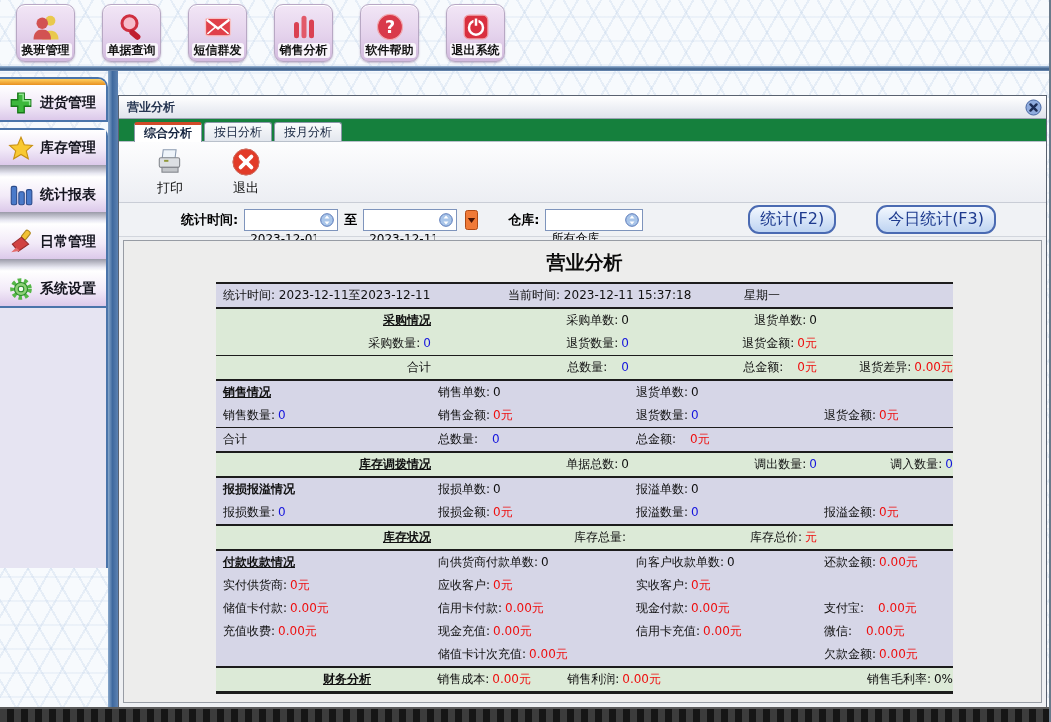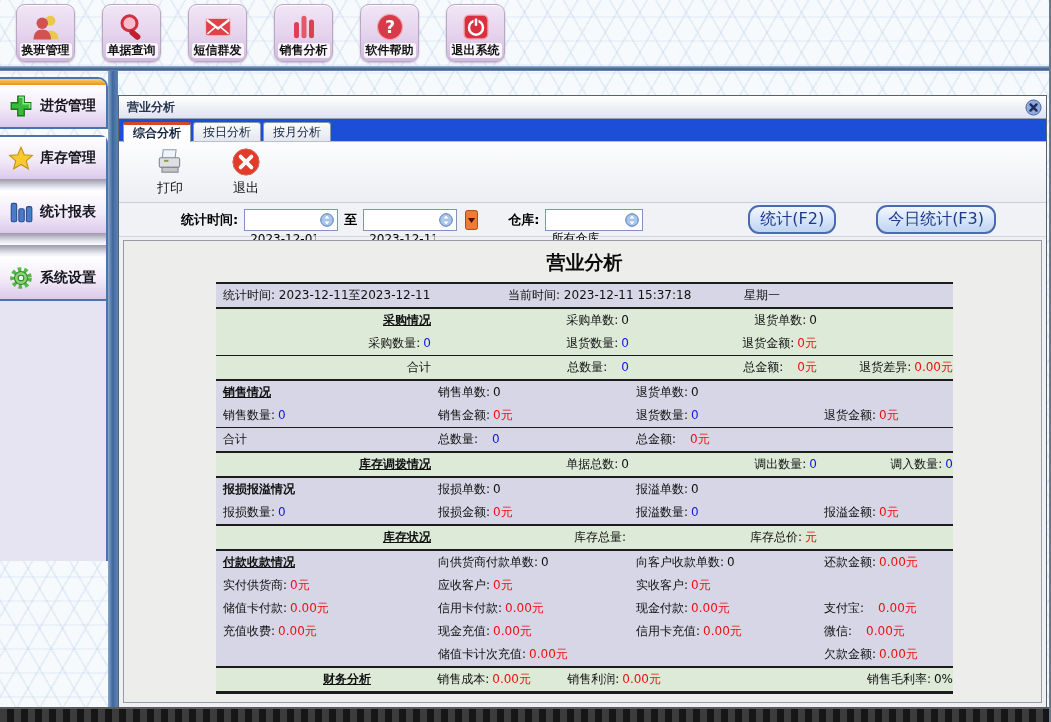--- a/index.html
+++ b/index.html
@@ -25,40 +25,40 @@
   .tb-btn .tlabel{font-size:12px;font-weight:bold;color:#111;background:rgba(255,255,255,.82);
     border-radius:3px;padding:0 2px;line-height:15px;white-space:nowrap;}
   #topbar-sep{position:absolute;left:0;top:66px;width:100%;height:5px;
     background:linear-gradient(180deg,#9cb8d8,#3a5c86 60%,#6d8cb4);}
   #pattern-band{position:absolute;left:0;top:71px;width:100%;height:651px;}
   
   #sidebar{position:absolute;left:0;top:71px;width:108px;height:651px;}
   .side-panel{border:2px solid #4a74aa;border-left:none;background:#ece4f4;}
   #side-panel-1{margin-top:6px;border-radius:0 10px 0 0;overflow:hidden;}
   .orange-bar{height:6px;background:linear-gradient(180deg,#ffd060,#e89020);}
-  .side-item{height:42px;display:flex;align-items:center;gap:6px;padding-left:8px;cursor:pointer;
+  .side-item{height:35px;display:flex;align-items:center;gap:6px;padding-left:8px;cursor:pointer;
     background:linear-gradient(180deg,#ffffff 0%,#f2eaf8 55%,#dcc9ea 100%);}
   .side-sep{height:12px;background:linear-gradient(180deg,#9a9aa8,#e8e8f2 70%,#fff);}
   .side-item .slabel{font-size:14px;font-weight:bold;color:#15151f;white-space:nowrap;}
   .side-item.active{background:transparent;height:50px;}
   .side-item.active .slabel{color:#e01010;font-size:15px;text-shadow:0 0 2px #ffe9a0,0 0 1px #fff;}
   .sicon{width:26px;height:26px;flex:0 0 26px;}
   .side-item.active .sicon{width:32px;height:32px;flex:0 0 32px;}
   #side-panel-2{border-radius:0 8px 0 0;padding-bottom:0;}
   #side-filler{height:260px;background:#e6e4f2;border-right:2px solid #4a74aa;}
   #side-divider{position:absolute;left:108px;top:71px;width:10px;height:651px;
     background:linear-gradient(90deg,#88a8cc,#3f699e 45%,#5d82b2);}
   
   #win{position:absolute;left:118px;top:95px;width:929px;height:613px;background:#eef0f3;
     border:1px solid #5a6270;box-sizing:border-box;display:flex;flex-direction:column;}
   #win-titlebar{height:22px;background:linear-gradient(180deg,#ffffff,#dfe3ec);border-bottom:1px solid #9aa2b2;
     display:flex;align-items:center;justify-content:space-between;padding:0 4px 0 8px;}
   #win-title{font-size:12px;color:#243450;font-weight:bold;}
   #win-close{width:17px;height:17px;cursor:pointer;}
-  #tabstrip{height:22px;background:#1d4ed8;display:flex;align-items:flex-end;padding-left:4px;gap:2px;border-bottom:1px solid #b9c0cb;}
+  #tabstrip{height:22px;background:#15803d;display:flex;align-items:flex-end;padding-left:15px;gap:2px;border-bottom:1px solid #b9c0cb;}
   .tab{font-size:12px;color:#15243f;background:linear-gradient(180deg,#fafbfc,#e3e7ee);
     border:1px solid #8a97a8;border-bottom:none;border-radius:3px 3px 0 0;padding:2px 9px 2px 9px;cursor:pointer;line-height:14px;}
   .tab.active{background:#fff;border-top:3px solid #d14a28;padding-top:1px;font-weight:bold;position:relative;top:1px;}
   #win-toolbar{height:60px;background:linear-gradient(180deg,#fdfdfe,#eceef3);border-bottom:1px solid #c9cdd6;
     display:flex;align-items:center;padding-left:22px;gap:18px;}
   .wtool{width:58px;display:flex;flex-direction:column;align-items:center;gap:2px;cursor:pointer;}
   .wtool .wicon{width:30px;height:30px;}
   .wtool .wlabel{font-size:13px;color:#111;}
   #filter-row{height:33px;background:#f0f2f5;border-bottom:1px solid #d2d6dd;display:flex;align-items:center;
     padding-left:62px;font-size:13px;color:#000;gap:6px;}
@@ -178,20 +178,28 @@
         <div class="side-sep"></div>
         <div class="side-item">
           <span class="sicon"><svg viewBox="0 0 24 24">
               <rect x="3" y="4" width="5" height="17" rx="1.5" fill="#4a7aca" stroke="#2a4a8a"></rect>
               <rect x="10" y="9" width="5" height="12" rx="1.5" fill="#4a7aca" stroke="#2a4a8a"></rect>
               <rect x="17" y="7" width="5" height="14" rx="1.5" fill="#4a7aca" stroke="#2a4a8a"></rect>
             </svg></span>
           <span class="slabel">统计报表</span>
         </div>
         <div class="side-sep"></div>
+        <div class="side-item">
+          <span class="sicon"><svg viewBox="0 0 24 24">
+              <rect x="14" y="1" width="5" height="9" rx="1.8" transform="rotate(38 16.5 5.5)" fill="#f2c233" stroke="#ad871e"></rect>
+              <path d="M4 14l8.5-6.5L19 14l-9.5 6.5z" fill="#d14242" stroke="#952a2a"></path>
+              <path d="M3 21.5l4.5-4.5 3.5 3z" fill="#e46a6a"></path>
+            </svg></span>
+          <span class="slabel">日常管理</span>
+        </div>
         <div class="side-sep"></div>
         <div class="side-item">
           <span class="sicon"><svg viewBox="0 0 24 24">
               <circle cx="12" cy="12" r="7.5" fill="none" stroke="#55b747" stroke-width="5" stroke-dasharray="3 2.4"></circle>
               <circle cx="12" cy="12" r="6" fill="#8cd276" stroke="#2a8a2a"></circle>
               <circle cx="12" cy="12" r="2.6" fill="#f2fbf0" stroke="#2a8a2a"></circle>
             </svg></span>
           <span class="slabel">系统设置</span>
         </div>
       </div>

